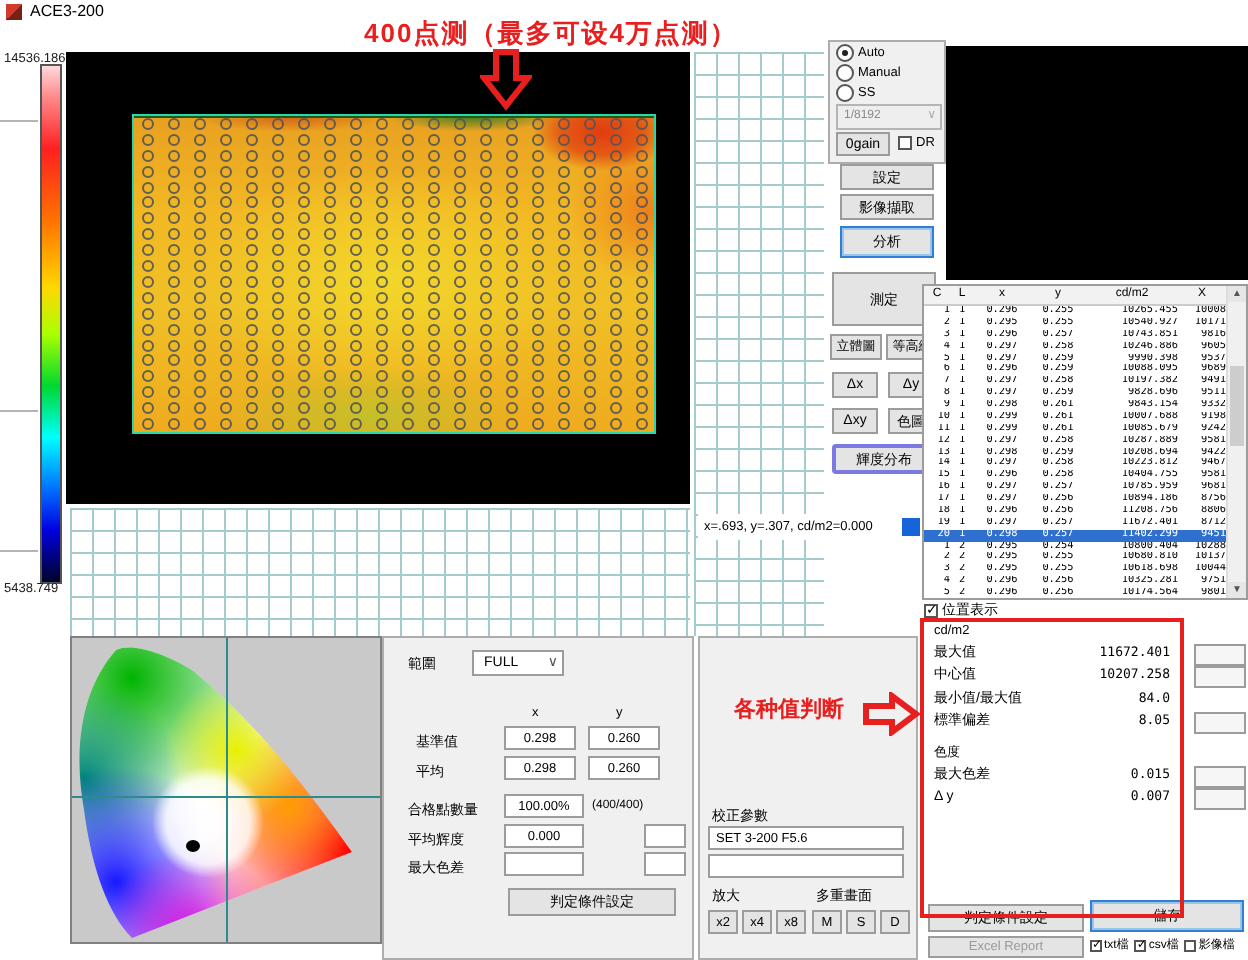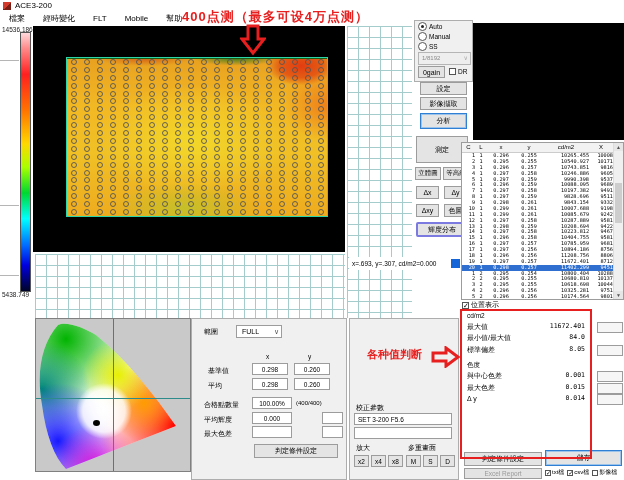--- a/index.html
+++ b/index.html
@@ -148,27 +148,20 @@
 </head>
 <body>
 
 <div id="root">
 
   <div class="abs" id="titlebar">
     <div class="abs" id="app-icon"></div>
     <div class="abs" id="title-text">ACE3-200</div>
   </div>
 
-  <div class="abs" id="menubar">
-      <div class="menu-item">檔案</div>
-      <div class="menu-item">經時變化</div>
-      <div class="menu-item">FLT</div>
-      <div class="menu-item">Mobile</div>
-      <div class="menu-item">幫助</div>
-    </div>
 
   <div class="abs scale-label" style="left:2px;top:26px;">14536.186</div>
   <div class="abs" id="scale-bar"></div>
   <div class="abs scale-label" style="left:2px;top:291px;">5438.749</div>
   <div class="abs margin-line" style="top:60px;"></div>
   <div class="abs margin-line" style="top:205px;"></div>
   <div class="abs margin-line" style="top:275px;"></div>
 
   <div class="abs" id="heat-panel"></div>
   <div class="abs" id="heat-rect">
@@ -844,43 +837,43 @@
   </div>
 
   <div class="abs" id="results">
       <div class="rtitle">cd/m2</div>
       <div class="rrow">
         <span class="lab">最大值</span>
         <span class="val">11672.401</span>
         <span class="rbox"></span>
       </div>
       <div class="rrow">
+        <span class="lab">中心值</span>
+        <span class="val">10207.258</span>
+        <span class="rbox"></span>
+      </div>
+      <div class="rrow">
         <span class="lab">最小值/最大值</span>
         <span class="val">84.0</span>
       </div>
       <div class="rrow">
         <span class="lab">標準偏差</span>
         <span class="val">8.05</span>
         <span class="rbox"></span>
       </div>
       <div class="rgap"></div>
       <div class="rtitle">色度</div>
       <div class="rrow">
-        <span class="lab">與中心色差</span>
-        <span class="val">0.001</span>
-        <span class="rbox"></span>
-      </div>
-      <div class="rrow">
         <span class="lab">最大色差</span>
         <span class="val">0.015</span>
         <span class="rbox"></span>
       </div>
       <div class="rrow">
         <span class="lab">Δ y</span>
-        <span class="val">0.014</span>
+        <span class="val">0.007</span>
         <span class="rbox"></span>
       </div>
     </div>
 
   <div class="btn" id="btn-judge2">判定條件設定</div>
   <div class="btn focus-blue" id="btn-save">儲存</div>
   <div class="btn" id="btn-excel">Excel Report</div>
   <div class="abs" id="export-opts">
       <span class="opt">
         <span class="cbox">✓</span>

